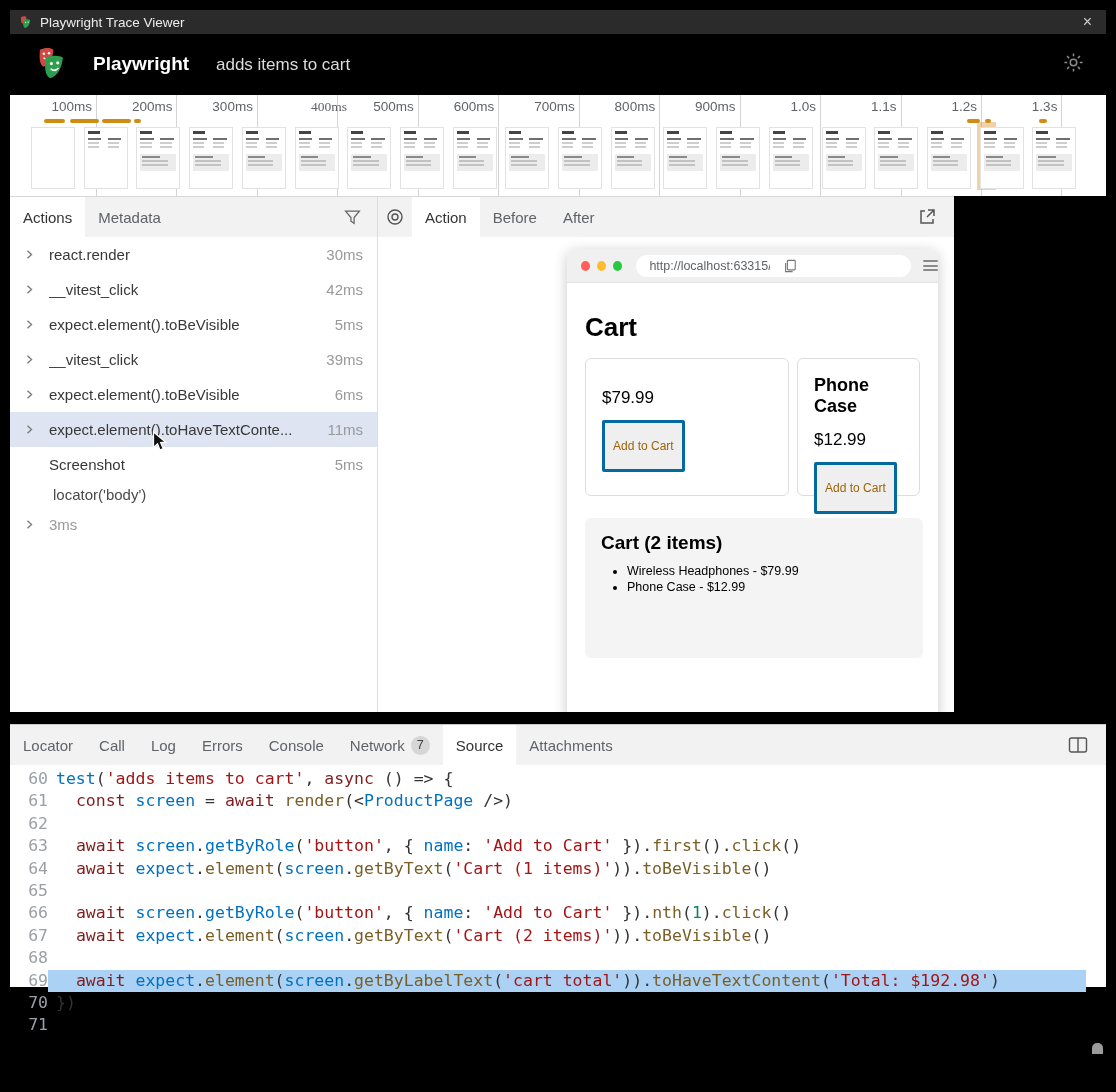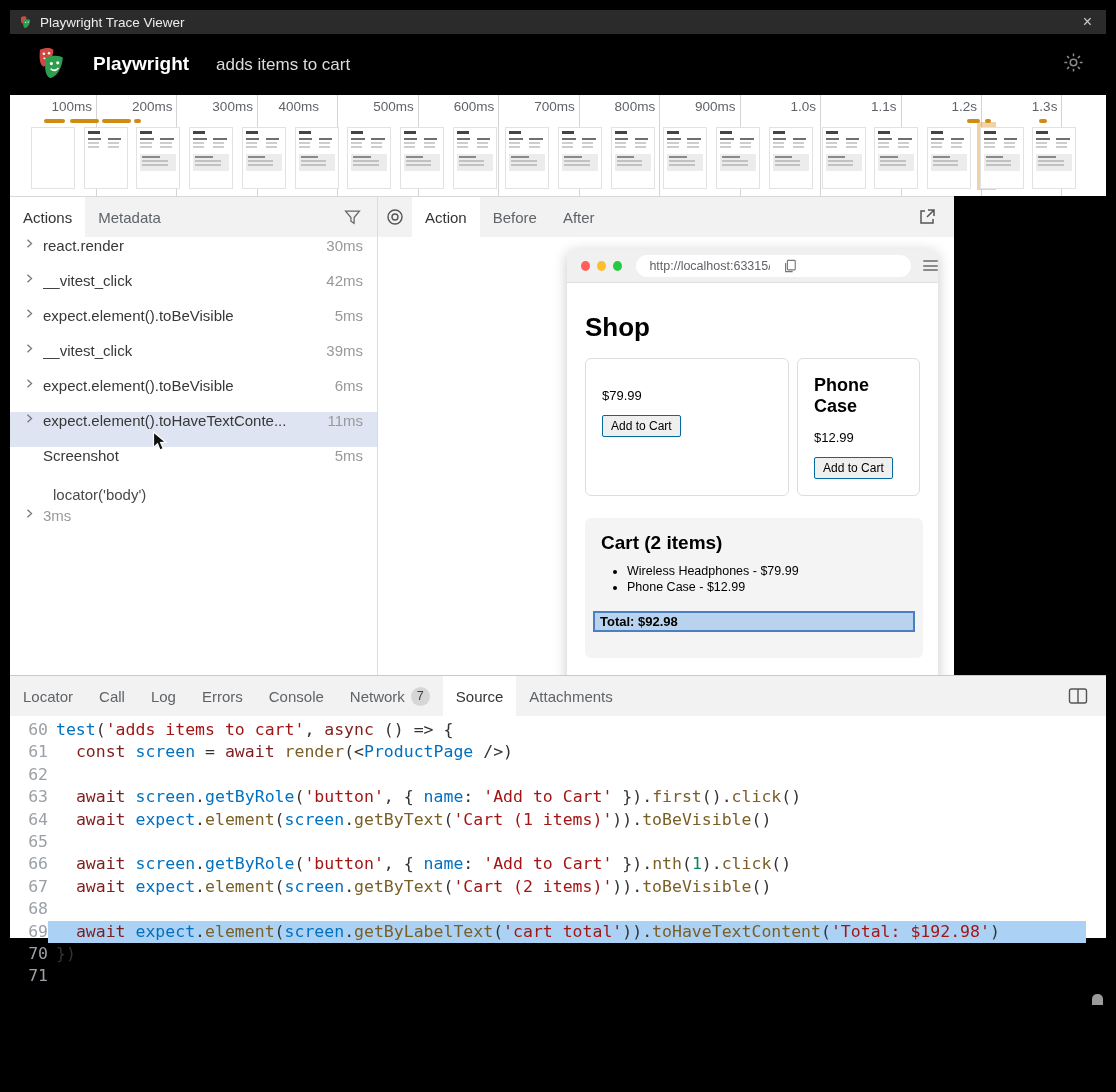--- a/index.html
+++ b/index.html
@@ -36,21 +36,21 @@
   .main{position:absolute;left:10px;top:196px;width:944px;height:516px;background:#fff;display:flex;
         border-top:1px solid #d8d8d8;box-sizing:border-box;}
   .tabstrip{height:40px;background:#f2f2f2;display:flex;align-items:stretch;font-size:15px;color:#5f6368;}
   .tab{display:flex;align-items:center;padding:0 13px;white-space:nowrap;}
   .tab.selected{background:#fff;color:#333;}
   .badge{display:inline-flex;align-items:center;justify-content:center;width:19px;height:19px;margin-left:6px;
          border-radius:50%;background:#d6d6d6;color:#3c4043;font-size:12.5px;}
   .strip-icon{display:flex;align-items:center;padding:0 8px;}
   .actions-panel{width:368px;border-right:1px solid #ddd;box-sizing:border-box;position:relative;background:#fff;}
   .actions-panel .tabstrip .filter{margin-left:auto;margin-right:8px;}
-  .arow{height:35px;display:flex;align-items:flex-start;font-size:15px;color:#383838;}
+  .arow{height:35px;display:flex;align-items:center;font-size:15px;color:#383838;gap:6px;}
   .arow.selected{background:#dfe4f2;}
   .chev{width:20px;padding-left:13px;display:flex;align-items:center;flex:none;}
   .alabel{flex:1;overflow:hidden;white-space:nowrap;}
   .adur{color:#999;padding-right:14px;}
   .asub{height:25px;display:flex;align-items:center;padding-left:43px;font-size:15px;color:#4a4a4a;}
   .cursor{position:absolute;left:142px;top:234px;pointer-events:none;}
   
   .snapshot-panel{flex:1;position:relative;background:#fff;}
   .snapshot-panel .tabstrip .expand{margin-left:auto;margin-right:10px;}
   .viewport{position:absolute;left:0;top:40px;right:0;bottom:0;background:#fff;overflow:hidden;}
@@ -65,31 +65,31 @@
   .urlpill .copy{margin-right:8px;display:flex;}
   .burger{margin-left:12px;width:16px;}
   .burger div{height:2px;background:#8a8a8a;margin:2.5px 0;border-radius:1px;}
   .page{padding:0 18px;color:#000;}
   .shop-h{margin:29px 0 0 0;font-size:26px;font-weight:bold;}
   .cards{display:flex;gap:8px;margin-top:15px;}
   .card{border:1px solid #ddd;border-radius:6px;box-sizing:border-box;height:138px;padding:16px;}
   .card.c0{width:206px;}
   .card.c1{width:124px;}
   .pname{font-size:18px;font-weight:bold;line-height:21px;}
-  .pprice{font-size:13px;margin-top:13px;}
-  .addbtn{display:inline-block;margin-top:12px;font-size:12px;padding:3px 8px;border:1px solid #0369a1;
-          background:#efefef;border-radius:2px;color:#000000;}
+  .pprice{font-size:17px;margin-top:13px;}
+  .addbtn{display:inline-block;margin-top:12px;font-size:12px;padding:16px 8px;border:3px solid #0369a1;
+          background:#efefef;border-radius:2px;color:#a16207;}
   .cartbox{margin-top:22px;background:#f4f4f4;border-radius:6px;box-sizing:border-box;height:140px;
            padding:14px 16px;width:338px;}
   .cart-h{font-size:19px;font-weight:bold;}
   .cartbox ul{margin:10px 0 16px 0;padding-left:26px;font-size:12.5px;line-height:15.5px;}
   .totalbar{margin:9px -8px 0 -8px;padding:1px 5px;background:#b9d3ee;border:2px solid #4a7fc1;
             font-weight:bold;font-size:13px;}
   
-  .bottom{position:absolute;left:10px;top:675px;width:1096px;height:263px;background:#fff;
+  .bottom{position:absolute;left:10px;top:724px;width:1096px;height:263px;background:#fff;
           border-top:1px solid #c9c9c9;box-sizing:border-box;}
   .bottom .tabstrip .split{margin-left:auto;margin-right:10px;}
   .filebar{height:35px;background:#ececec;display:flex;align-items:center;font-size:14.5px;color:#555;}
   .filebar .fname{padding-left:14px;flex:1;}
   .filebar .strip-icon{padding:0 6px;}
   .filebar .strip-icon:last-child{margin-right:8px;}
   .code{position:relative;height:286px;padding-top:3px;font-family:"DejaVu Sans Mono",monospace;
         font-size:16.5px;overflow:hidden;}
   .cline{display:flex;height:22.4px;line-height:22.4px;white-space:pre;}
   .gut{width:38px;flex:none;text-align:right;color:#9aa0a6;padding-right:0;}
@@ -141,21 +141,21 @@
   </div>
 
   <div class="timeline">
       <div class="tick" style="left: 86px;"></div>
       <div class="ticklabel" style="left: 12px;">100ms</div>
       <div class="tick" style="left: 166.45px;"></div>
       <div class="ticklabel" style="left: 92.45px;">200ms</div>
       <div class="tick" style="left: 246.9px;"></div>
       <div class="ticklabel" style="left: 172.9px;">300ms</div>
       <div class="tick" style="left: 327.35px;"></div>
-      <div class="ticklabel" style="left: 239px;">400ms</div>
+      <div class="ticklabel" style="left: 267px; font-family: Liberation Serif, serif;">400ms</div>
       <div class="tick" style="left: 407.8px;"></div>
       <div class="ticklabel" style="left: 333.8px;">500ms</div>
       <div class="tick" style="left: 488.25px;"></div>
       <div class="ticklabel" style="left: 414.25px;">600ms</div>
       <div class="tick" style="left: 568.7px;"></div>
       <div class="ticklabel" style="left: 494.7px;">700ms</div>
       <div class="tick" style="left: 649.15px;"></div>
       <div class="ticklabel" style="left: 575.15px;">800ms</div>
       <div class="tick" style="left: 729.6px;"></div>
       <div class="ticklabel" style="left: 655.6px;">900ms</div>
@@ -683,39 +683,38 @@
                   </svg>
               </span>
             </div>
             <div class="burger">
                 <div></div>
                 <div></div>
                 <div></div>
               </div>
           </div>
           <div class="page">
-            <h1 class="shop-h">Shop</h1>
+            <h1 class="shop-h">Cart</h1>
             <div class="cards">
               <div class="card c0">
                 <div class="pprice">$79.99</div>
                 <span class="addbtn">Add to Cart</span>
               </div>
               <div class="card c1">
                 <div class="pname">Phone Case</div>
                 <div class="pprice">$12.99</div>
                 <span class="addbtn">Add to Cart</span>
               </div>
             </div>
             <div class="cartbox">
               <div class="cart-h">Cart (2 items)</div>
               <ul>
                 <li>Wireless Headphones - $79.99</li>
                 <li>Phone Case - $12.99</li>
               </ul>
-              <div class="totalbar">Total: $92.98</div>
             </div>
           </div>
         </div>
       </div>
     </div>
   </div>
 
   <div class="bottom">
     <div class="tabstrip">
       <div class="tab">

